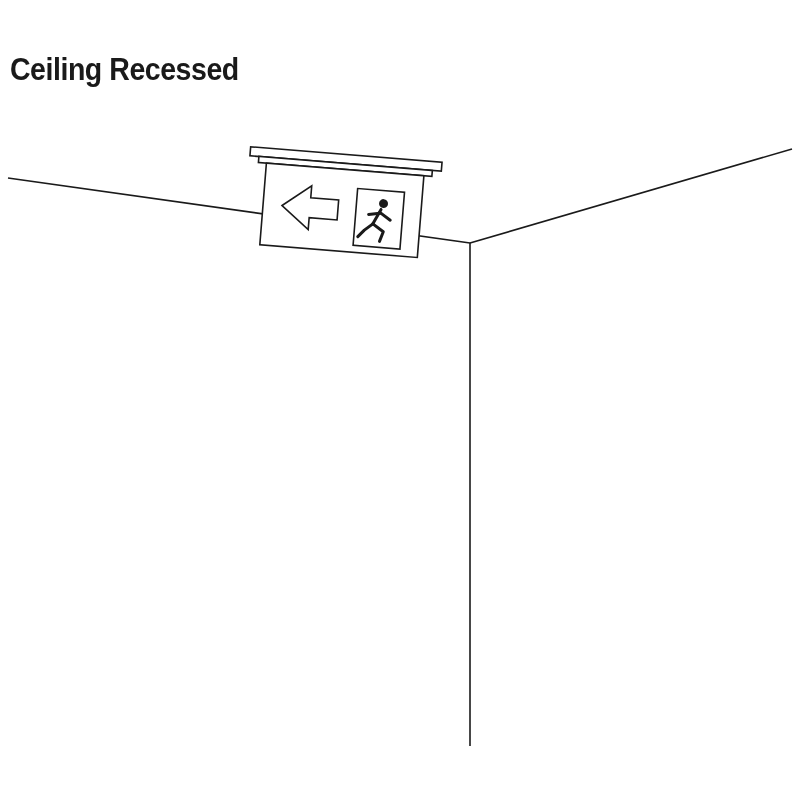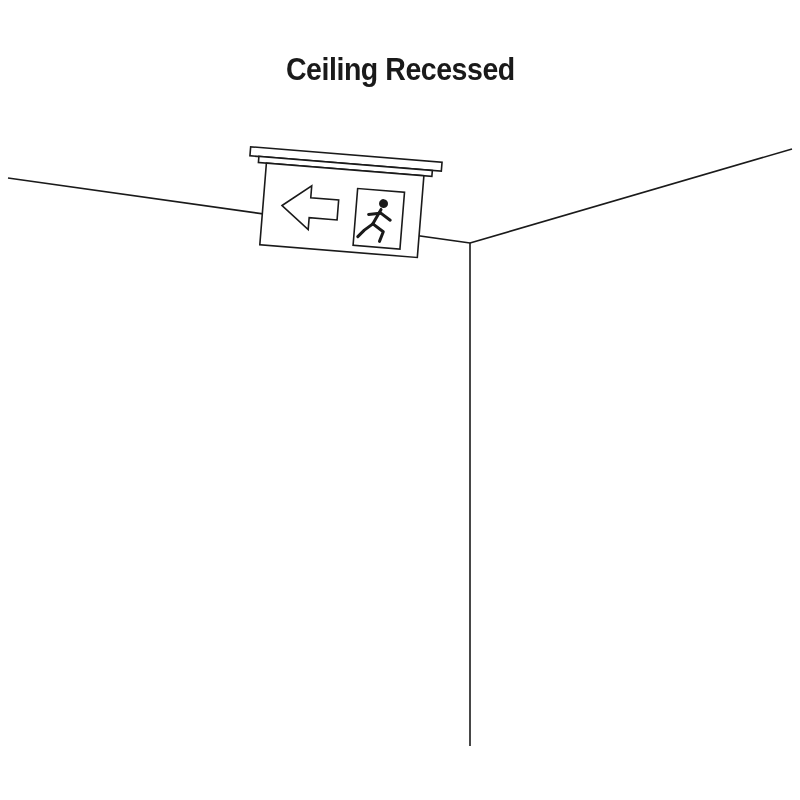--- a/index.html
+++ b/index.html
@@ -13,21 +13,20 @@
     height: 800px;
     background: #ffffff;
     overflow: hidden;
     font-family: "Liberation Sans", sans-serif;
   }
   .title {
     position: absolute;
     top: 52px;
     left: 0;
     width: 100%;
-    text-align: center;
     margin: 0;
     font-size: 31px;
     font-weight: 700;
     color: #1a1a1a;
   }
   .title .condensed {
     display: inline-block;
     transform: scaleX(0.92);
     transform-origin: center;
     letter-spacing: -0.5px;

